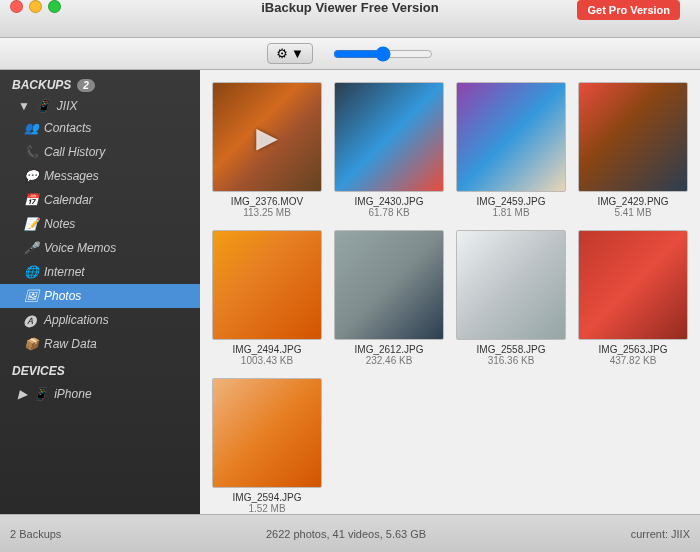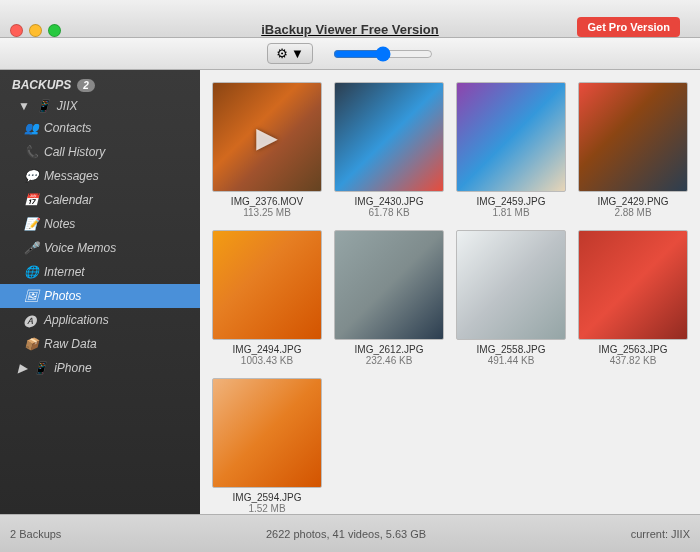--- a/index.html
+++ b/index.html
@@ -11,26 +11,25 @@
       overflow: hidden;
       display: flex;
       flex-direction: column;
     }
 
     
     .titlebar {
       background: linear-gradient(to bottom, #f0f0f0, #d8d8d8);
       height: 38px;
       display: flex;
-      align-items: flex-end;
+      align-items: flex-start;
       justify-content: center;
       position: relative;
       border-bottom: 1px solid #b0b0b0;
       flex-shrink: 0;
-      text-decoration: underline;
     }
     .titlebar-buttons {
       position: absolute;
       left: 10px;
       display: flex;
       gap: 6px;
     }
     .titlebar-btn {
       width: 13px;
       height: 13px;
@@ -311,20 +310,23 @@
     </div>
     <div class="sidebar-nav-item">
       <span class="nav-icon">🅐</span>
       <span>Applications</span>
     </div>
     <div class="sidebar-nav-item">
       <span class="nav-icon">📦</span>
       <span>Raw Data</span>
     </div>
 
+    <div class="sidebar-devices-header">
+      <span>DEVICES</span>
+    </div>
 
     <div class="sidebar-device-item">
       <span>▶</span>
       <span>📱</span>
       <span>iPhone</span>
     </div>
 
   </div>
 
   <div class="content">
@@ -343,36 +345,36 @@
           <div class="photo-size">61.78 KB</div>
         </div>
         <div class="photo-item">
           <div class="photo-thumb thumb-4"></div>
           <div class="photo-name">IMG_2459.JPG</div>
           <div class="photo-size">1.81 MB</div>
         </div>
         <div class="photo-item">
           <div class="photo-thumb thumb-5"></div>
           <div class="photo-name">IMG_2429.PNG</div>
-          <div class="photo-size">2.88 MB</div>
+          <div class="photo-size">5.41 MB</div>
         </div>
         <div class="photo-item">
           <div class="photo-thumb thumb-6"></div>
           <div class="photo-name">IMG_2494.JPG</div>
           <div class="photo-size">1003.43 KB</div>
         </div>
         <div class="photo-item">
           <div class="photo-thumb thumb-8"></div>
           <div class="photo-name">IMG_2612.JPG</div>
           <div class="photo-size">232.46 KB</div>
         </div>
         <div class="photo-item">
           <div class="photo-thumb thumb-9"></div>
           <div class="photo-name">IMG_2558.JPG</div>
-          <div class="photo-size">491.44 KB</div>
+          <div class="photo-size">316.36 KB</div>
         </div>
         <div class="photo-item">
           <div class="photo-thumb thumb-11"></div>
           <div class="photo-name">IMG_2563.JPG</div>
           <div class="photo-size">437.82 KB</div>
         </div>
         <div class="photo-item">
           <div class="photo-thumb thumb-12"></div>
           <div class="photo-name">IMG_2594.JPG</div>
           <div class="photo-size">1.52 MB</div>

